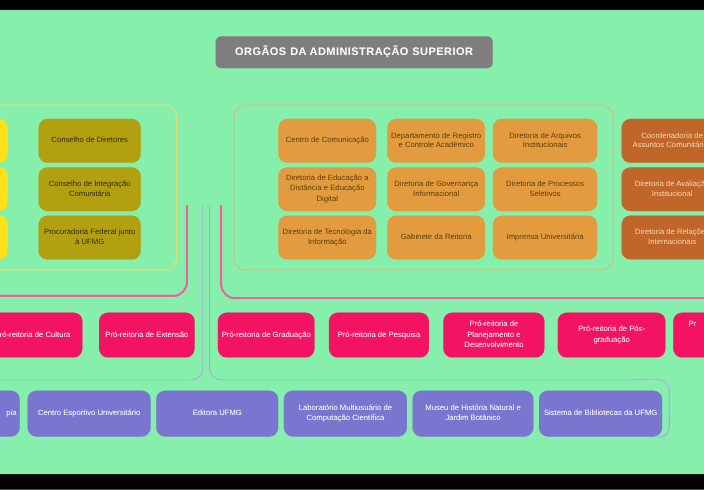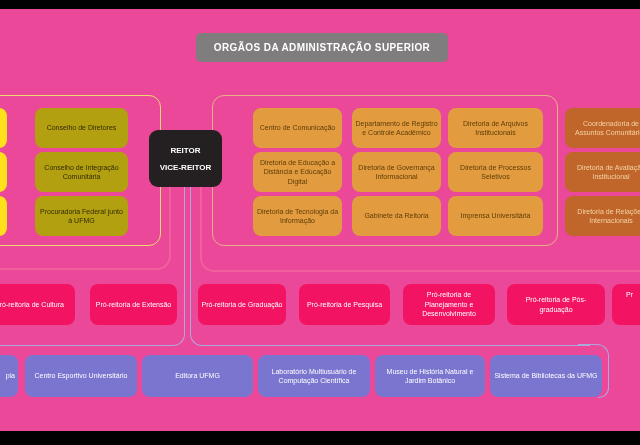--- a/index.html
+++ b/index.html
@@ -1,16 +1,16 @@
 <!DOCTYPE html>
 <html><head>
 <meta charset="utf-8">
 <style>
   html,body { margin:0; padding:0; background:#000; }
-  .stage { position:relative; width:640px; height:445px; background:#ec4899;
+  .stage { position:relative; width:640px; height:445px; background:#86efac;
            overflow:hidden; font-family:"Liberation Sans", sans-serif; }
   .bar { position:absolute; left:0; width:640px; background:#010101; z-index:5; }
   .bar-top { top:0; height:9px; }
   .bar-bottom { top:431px; height:14px; }
 
   .hdr { position:absolute; left:196px; top:33px; width:252px; height:29px;
          background:#7f7d7d; border-radius:5px; color:#ffffff; font-weight:bold;
          font-size:10px; letter-spacing:.4px; display:flex; align-items:center;
          justify-content:center; z-index:3; }
 
@@ -68,24 +68,20 @@
        border-right:1.5px solid #aba8df;border-bottom:1.5px solid #aba8df;border-bottom-right-radius:10px"></div>
 
   <div class="node gold" style="left:-30px;top:108px;width:37px;height:40px"></div>
   <div class="node gold" style="left:-30px;top:152px;width:37px;height:40px"></div>
   <div class="node gold" style="left:-30px;top:196px;width:37px;height:40px"></div>
 
   <div class="node olive" style="left:35px;top:108px;width:93px;height:40px">Conselho de Diretores</div>
   <div class="node olive" style="left:35px;top:152px;width:93px;height:40px">Conselho de Integração Comunitária</div>
   <div class="node olive" style="left:35px;top:196px;width:93px;height:40px">Procuradoria Federal junto à UFMG</div>
 
-  <div class="rector">
-    <span>REITOR</span>
-    <span>VICE-REITOR</span>
-  </div>
 
   <div class="node orange" style="left:253px;top:108px;width:89px;height:40px">Centro de Comunicação</div>
   <div class="node orange" style="left:352px;top:108px;width:89px;height:40px">Departamento de Registro e Controle Acadêmico</div>
   <div class="node orange" style="left:448px;top:108px;width:95px;height:40px">Diretoria de Arquivos Institucionais</div>
   <div class="node orange" style="left:253px;top:152px;width:89px;height:40px">Diretoria de Educação a Distância e Educação Digital</div>
   <div class="node orange" style="left:352px;top:152px;width:89px;height:40px">Diretoria de Governança Informacional</div>
   <div class="node orange" style="left:448px;top:152px;width:95px;height:40px">Diretoria de Processos Seletivos</div>
   <div class="node orange" style="left:253px;top:196px;width:89px;height:40px">Diretoria de Tecnologia da Informação</div>
   <div class="node orange" style="left:352px;top:196px;width:89px;height:40px">Gabinete da Reitoria</div>
   <div class="node orange" style="left:448px;top:196px;width:95px;height:40px">Imprensa Universitária</div>

